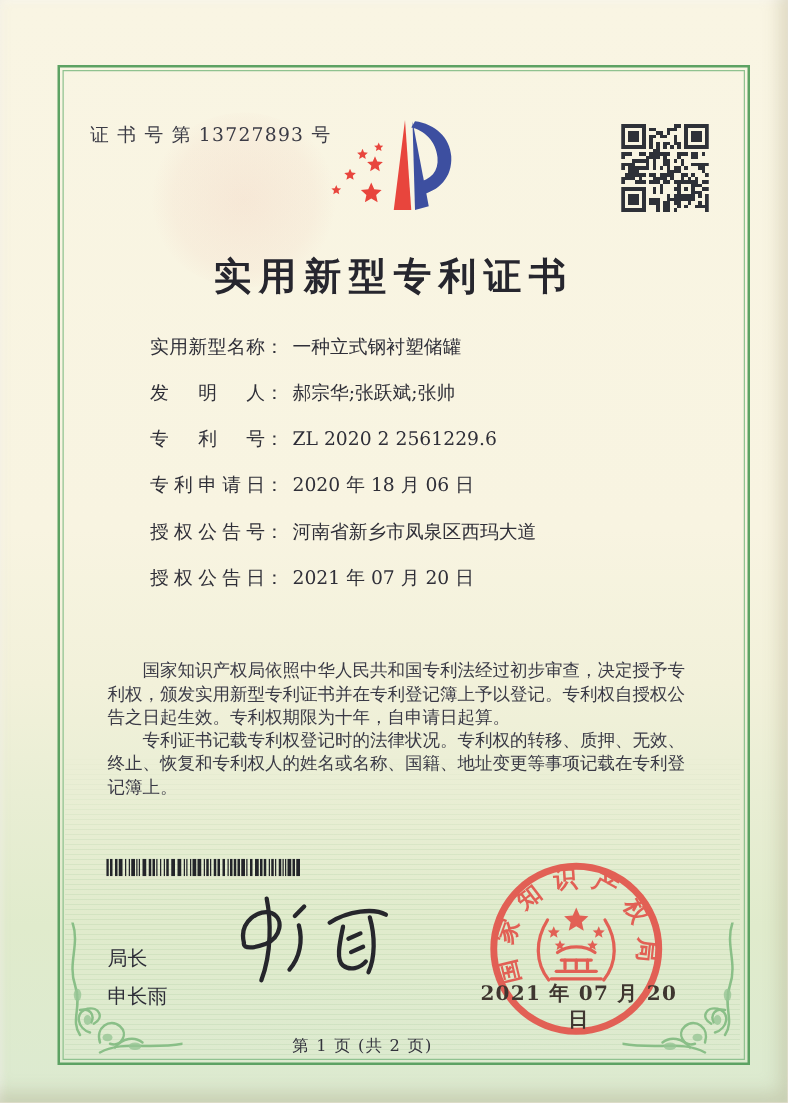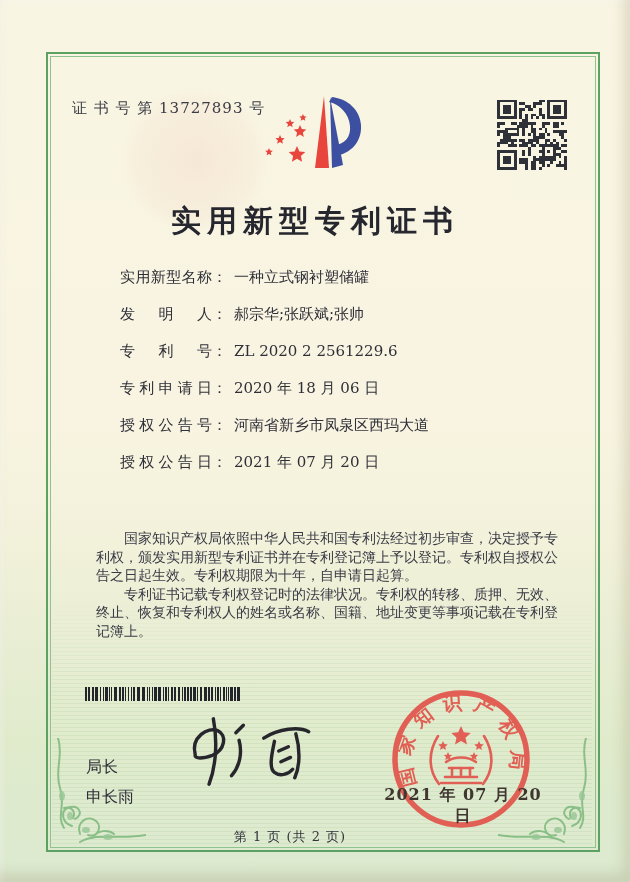--- a/index.html
+++ b/index.html
@@ -43,22 +43,22 @@
 
   
   .fields { left:82px; top:268px; width:476px; font-size:15px; }
   .frow { position:relative; height:21px; margin-bottom:16px; white-space:nowrap;margin-left:38px; }
   .flabel { display:inline-block; width:92px; text-align:justify; text-align-last:justify; vertical-align:top; color:#2f2f38; }
   .fsep { display:inline-block; color:#2f2f38; }
   .fvalue { margin-left:7px; color:#2f2f38; }
   .grant-pair2 { position:absolute; left:236px; top:0; }
 
   
-  .paras { left:96px; top:529px; width:462px; font-size:14px; line-height:18.6px;
-    color:#3a3a46; text-align:justify; }
+  .paras { left:86px; top:529px; width:462px; font-size:14px; line-height:18.6px;
+    color:#3a3a46; text-align:justify;font-family:Liberation Mono, monospace; }
   .paras p { margin:0; text-indent:2em; }
 
   
   .barcode { left:85px; top:687px; width:157px; height:14px; }
   .signer { left:86px; top:752px; font-size:16px; line-height:30px; color:#2e2e38;
     font-family:"DejaVu Sans","Liberation Sans",sans-serif; }
   .signature { left:178px; top:712px; width:150px; height:78px; }
   .seal { left:386px; top:684px; width:150px; height:150px; }
   .seal svg.stamp { position:absolute; left:0; top:0; }
   .seal-date { position:absolute; left:-6px; top:101px; width:166px; text-align:center;

